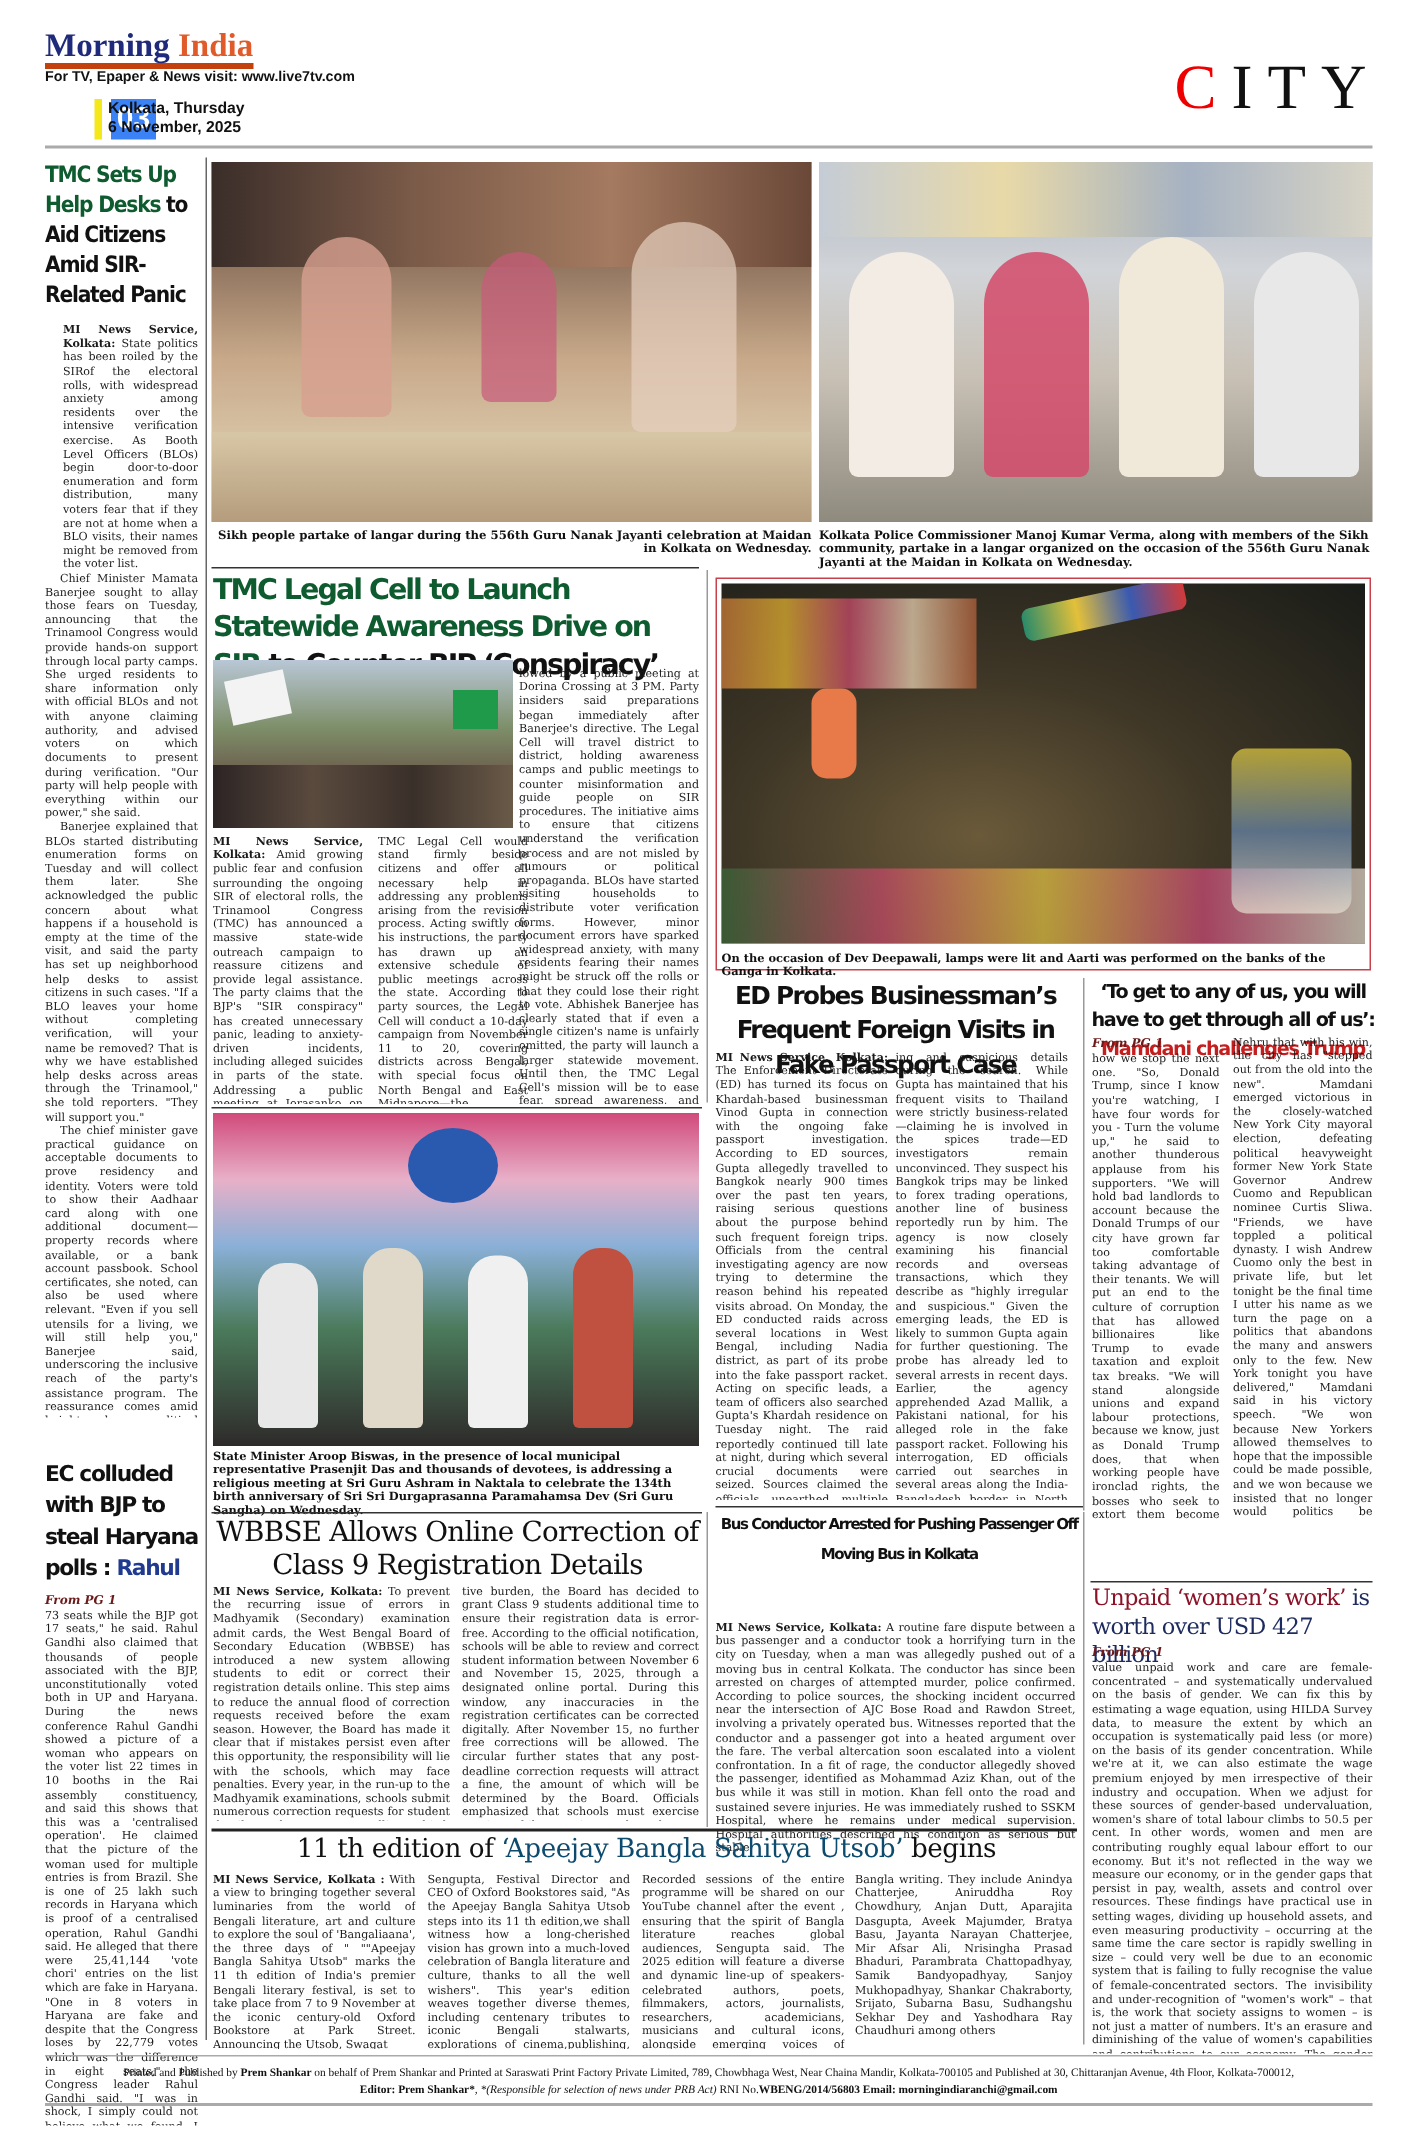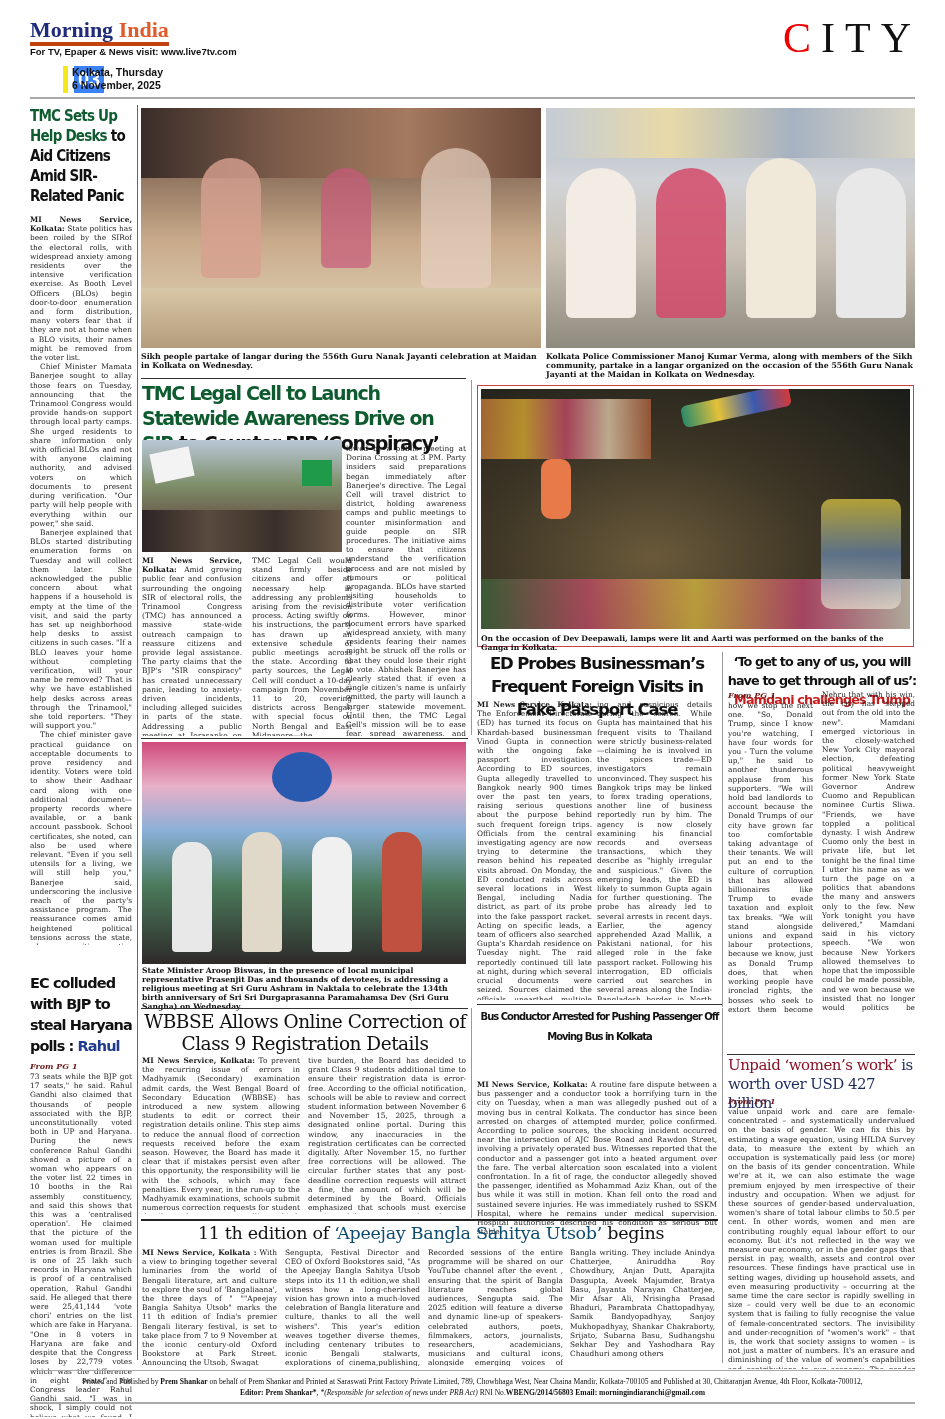--- a/index.html
+++ b/index.html
@@ -5,31 +5,31 @@
   * { box-sizing: border-box; margin: 0; padding: 0; }
   html, body { width: 945px; height: 1419px; background: #fff; overflow: hidden; }
   body { position: relative; font-family: "DejaVu Serif", serif; color: #111; }
   .abs { position: absolute; }
   .masthead-name { left: 30px; top: 18px; font-family: "Liberation Serif", serif; font-weight: bold; font-size: 22px; color: #1f2a7a; border-bottom: 4px solid #c2410c; line-height: 24px; }
   .masthead-name .india { color: #e05a2a; }
   .masthead-visit { left: 30px; top: 46px; font-family: "Liberation Sans", sans-serif; font-size: 9.5px; font-weight: bold; color: #111; }
   .page-no { left: 30px; top: 66px; width: 30px; height: 27px; background: #3b82f6; color: #fff; font-family: "Liberation Sans", sans-serif; font-weight: bold; font-size: 20px; text-align: center; line-height: 27px; margin-left: 44px; }
   .yellow-bar { left: 63px; top: 66px; width: 5px; height: 27px; background: #f4e81a; }
   .dateline { left: 72px; top: 66px; font-family: "Liberation Sans", sans-serif; font-size: 10.5px; font-weight: bold; line-height: 13px; }
-  .city { left: 783px; top: 18px; font-family: "Liberation Serif", serif; font-size: 42px; letter-spacing: 10px; color: #111; line-height: 40px; }
+  .city { left: 783px; top: 39px; font-family: "Liberation Serif", serif; font-size: 42px; letter-spacing: 10px; color: #111; line-height: 40px; }
   .city .c { color: #e00; }
   .rule { height: 2px; background: #aaa; }
   .headline { font-family: "Liberation Sans", sans-serif; font-weight: bold; line-height: 1.1; letter-spacing: -0.3px; transform-origin: left top; }
   .green { color: #0e5b2f; }
   .red { color: #c41e1e; }
   .maroon { color: #8a1328; }
   .navy { color: #1e2b5e; }
   .body-text { font-size: 7.4px; line-height: 9.2px; text-align: justify; color: #1a1a1a; }
   .body-text p { text-indent: 10px; }
-  .body-text p.first { text-indent: 0; }
+  .body-text p.first { text-indent: 0; margin-left: 12px; }
   .dateline-b { font-weight: bold; }
   .from { font-style: italic; font-weight: bold; color: #6b1b1b; font-size: 8px; display: block; margin-bottom: 1px; }
   .caption { font-size: 7.8px; line-height: 9px; font-weight: bold; color: #111; }
   .photo { overflow: hidden; }
   .vrule { width: 1px; background: #333; }
   .hrule { height: 1px; background: #333; }
   .footer { left: 30px; width: 885px; top: 1376px; font-family: Liberation Serif, serif; font-size: 7.6px; text-align: center; line-height: 11px; color: #111; }
   .footer b { font-weight: bold; }
 </style>
 </head>
@@ -68,21 +68,21 @@
 
 <div class="abs vrule" style="left:137px;top:105px;height:1255px;background:#666;"></div>
 
 <div class="abs photo" style="left:141px;top:108px;width:400px;height:240px;background:linear-gradient(180deg,#5b4a3a 0%,#8a6e5a 25%,#c8a98a 55%,#d9c6a8 80%,#b8a07f 100%);">
   <div style="position:absolute;left:0;top:0;width:400px;height:70px;background:linear-gradient(90deg,#3a2d29,#7a5a48,#a47a60,#6a4838);"></div>
   <div style="position:absolute;left:60px;top:50px;width:60px;height:120px;background:#d7a090;border-radius:30px 30px 6px 6px;opacity:.8"></div>
   <div style="position:absolute;left:180px;top:60px;width:50px;height:100px;background:#c85a7a;border-radius:25px 25px 6px 6px;opacity:.7"></div>
   <div style="position:absolute;left:280px;top:40px;width:70px;height:140px;background:#e5d0c0;border-radius:35px 35px 6px 6px;opacity:.7"></div>
   <div style="position:absolute;left:0;top:180px;width:400px;height:60px;background:linear-gradient(180deg,#d8c7a6,#b49c7c);"></div>
 </div>
-<div class="abs caption" style="left:141px;top:352px;width:400px;">Sikh people partake of langar during the 556th Guru Nanak Jayanti celebration at Maidan in Kolkata on Wednesday.</div>
+<div class="abs caption" style="left:141px;top:352px;width:400px;text-align:right;">Sikh people partake of langar during the 556th Guru Nanak Jayanti celebration at Maidan in Kolkata on Wednesday.</div>
 
 <div class="abs photo" style="left:546px;top:108px;width:369px;height:240px;background:linear-gradient(180deg,#aeb6c2 0%,#d1d4d8 30%,#c8c0b4 60%,#8f8a7e 100%);">
   <div style="position:absolute;left:0;top:0;width:369px;height:50px;background:linear-gradient(90deg,#c5ccd6,#e8d9a8,#a6b2c2,#d8d4c6);"></div>
   <div style="position:absolute;left:20px;top:60px;width:70px;height:150px;background:#f2ece4;border-radius:35px 35px 6px 6px;"></div>
   <div style="position:absolute;left:110px;top:60px;width:70px;height:150px;background:#d44a6a;border-radius:35px 35px 6px 6px;opacity:.85"></div>
   <div style="position:absolute;left:200px;top:50px;width:70px;height:160px;background:#f0e8d8;border-radius:35px 35px 6px 6px;"></div>
   <div style="position:absolute;left:290px;top:60px;width:70px;height:150px;background:#e8e8e8;border-radius:35px 35px 6px 6px;"></div>
 </div>
 <div class="abs caption" style="left:546px;top:352px;width:369px;">Kolkata Police Commissioner Manoj Kumar Verma, along with members of the Sikh community, partake in a langar organized on the occasion of the 556th Guru Nanak Jayanti at the Maidan in Kolkata on Wednesday.</div>
 

